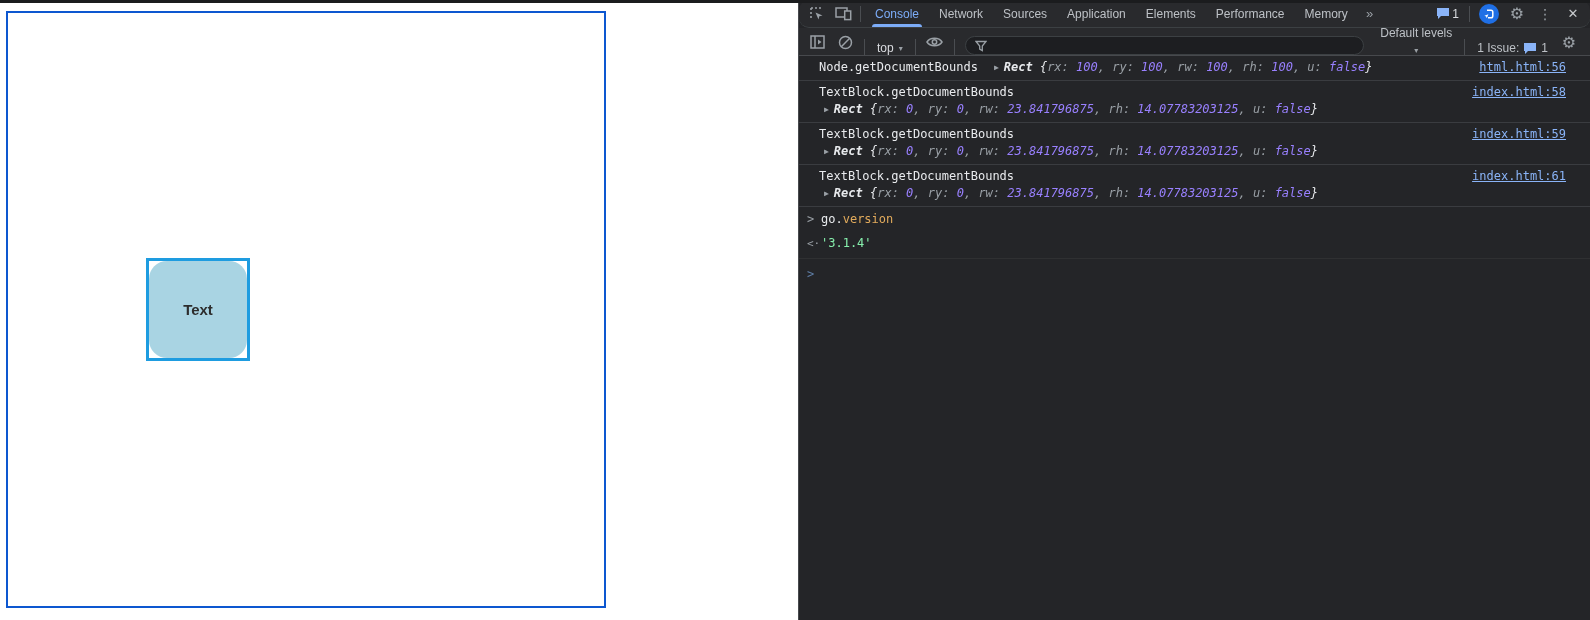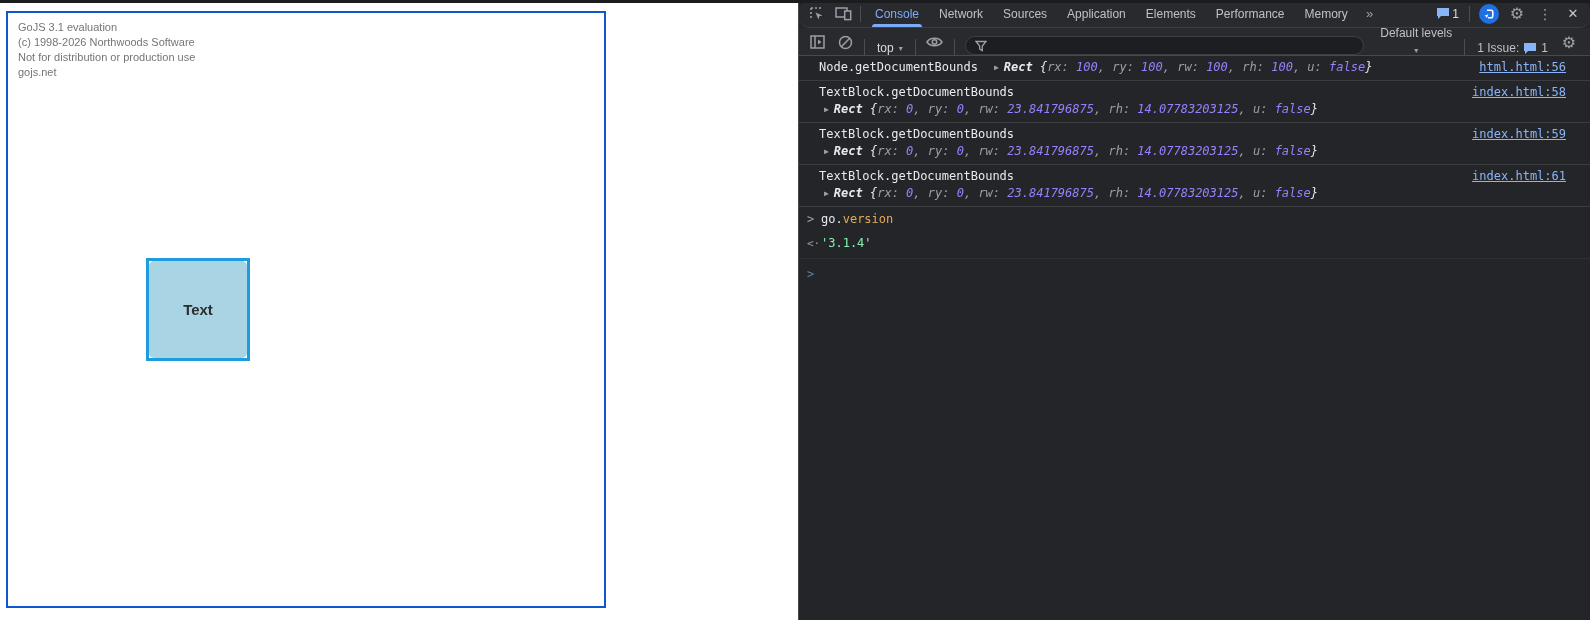--- a/index.html
+++ b/index.html
@@ -5,21 +5,21 @@
   * { box-sizing: border-box; margin: 0; padding: 0; }
   body { width: 1590px; height: 620px; font-family: "Liberation Sans", sans-serif; background: #fff; }
   .screen { position: relative; width: 1590px; height: 620px; overflow: hidden; background: #fff; }
   .top-strip { position: absolute; left: 0; top: 0; width: 100%; height: 3px; background: #1b1c1e; z-index: 6; }
 
   
   .page-left { position: absolute; left: 0; top: 0; width: 798px; height: 620px; background: #fff; }
   .diagram { position: absolute; left: 6px; top: 11px; width: 600px; height: 597px; border: 2px solid #0d57d0; background: #fff; }
   .watermark { position: absolute; left: 10px; top: 7px; font-size: 11px; line-height: 15px; color: #757575; }
   .node-outer { position: absolute; left: 138px; top: 245px; width: 104px; height: 103px; border: 3px solid #1e9ce0; background: #fff; }
-  .node-inner { position: absolute; inset: 0; background: #a9d4e3; border-radius: 5px; display: flex; align-items: center; justify-content: center; }
+  .node-inner { position: absolute; inset: 0; background: #a9d4e3; border-radius: 18px; display: flex; align-items: center; justify-content: center; }
   .node-label { font-size: 15px; font-weight: bold; color: #2d2d2d; }
 
   
   .devtools { position: absolute; left: 798px; top: 0; width: 792px; height: 620px; background: #242528; border-left: 1px solid #47494d; color: #bdc1c6; font-size: 12px; }
   .tabbar { height: 28px; display: flex; align-items: center; background: #292a2d; border-bottom: 1px solid #3c4043; padding-left: 5px; border-radius: 10px; }
   .icon-btn { width: 26px; height: 26px; display: flex; align-items: center; justify-content: center; color: #9aa0a6; flex: none; }
   .vdiv { width: 1px; height: 16px; background: #4a4d51; margin: 0 4px; flex: none; }
   .tab { height: 100%; display: flex; align-items: center; padding: 0 10px; color: #bdc1c6; position: relative; cursor: default; white-space: nowrap; }
   .tab.active { color: #7cacf8; }
   .tab.active::after { content: ""; position: absolute; left: 7px; right: 7px; bottom: 0; height: 3px; background: #7cacf8; border-radius: 3px 3px 0 0; }
@@ -64,26 +64,20 @@
   .prompt-chevron { color: #5f7ea6; width: 14px; flex: none; }
 </style>
 </head>
 <body>
 
 <div class="screen">
   <div class="top-strip"></div>
 
   <div class="page-left">
     <div class="diagram">
-      <div class="watermark">
-        <div>GoJS 3.1 evaluation</div>
-        <div>(c) 1998-2026 Northwoods Software</div>
-        <div>Not for distribution or production use</div>
-        <div>gojs.net</div>
-      </div>
       <div class="node-outer">
         <div class="node-inner">
           <span class="node-label">Text</span>
         </div>
       </div>
     </div>
   </div>
 
   <div class="devtools">
 

